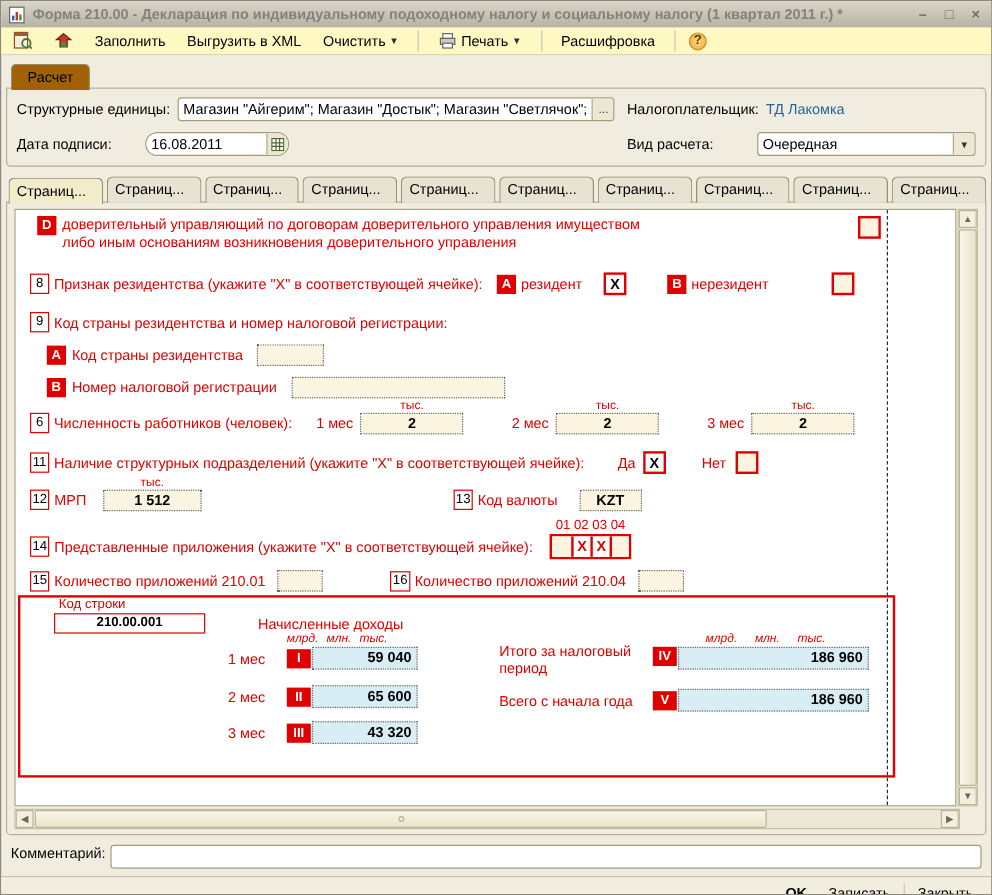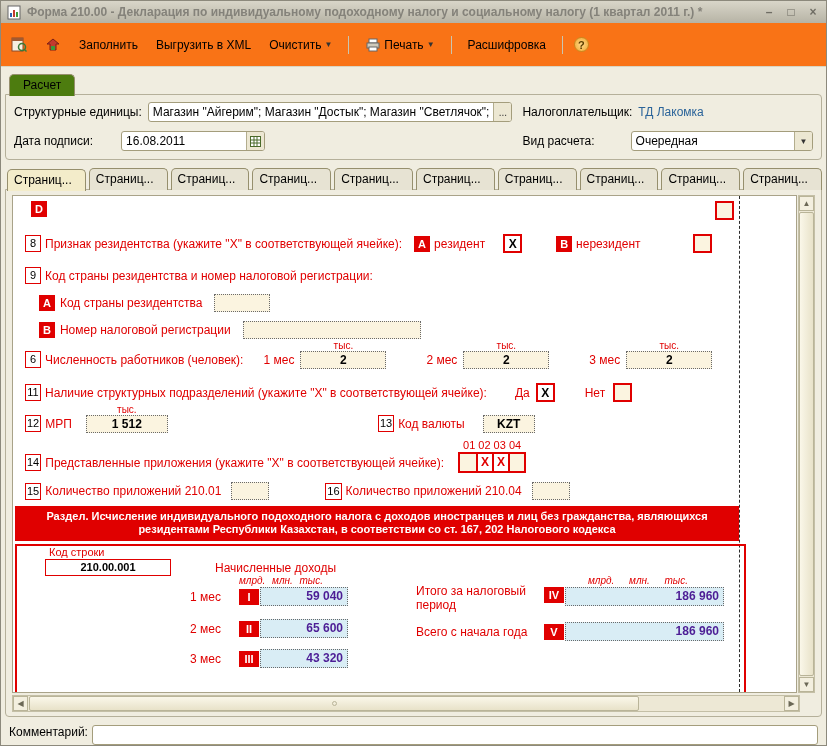--- a/index.html
+++ b/index.html
@@ -7,42 +7,42 @@
   body { font-family:"Liberation Sans","DejaVu Sans",sans-serif; font-size:12px; background:#f0ede0; }
   .window { width:827px; height:746px; border:1px solid #8c897c; background:#f0ede0; position:relative; overflow:hidden; }
 
   
   .titlebar { height:22px; background:linear-gradient(#d9d6c9,#b6b3a5); display:flex; align-items:center; padding:0 6px; gap:5px; }
   .titlebar .title { color:#84827a; font-weight:bold; font-size:12px; flex:1; white-space:nowrap; overflow:hidden; }
   .win-controls { display:flex; gap:8px; color:#6f6d64; font-weight:bold; font-size:12px; }
   .win-controls span { cursor:default; width:14px; text-align:center; }
 
   
-  .toolbar { height:44px; background:#f97316; border-bottom:1px solid #d9d5c2; display:flex; align-items:center; padding:0 5px; gap:8px; }
+  .toolbar { height:23px; background:#fef9c3; border-bottom:1px solid #d9d5c2; display:flex; align-items:center; padding:0 5px; gap:8px; }
   .tbtn { padding:3px 5px; border-radius:2px; color:#000; white-space:nowrap; cursor:default; display:flex; align-items:center; gap:3px; }
   .tsep { width:1px; height:18px; background:#c9c5b0; margin:0 3px; }
   .drop { font-size:8px; color:#333; }
   .icon16 { width:16px; height:16px; display:inline-block; }
   .help-circle { width:15px; height:15px; border-radius:50%; background:radial-gradient(#ffd98a,#f0a830); border:1px solid #c98a20; color:#5a3c00; font-weight:bold; font-size:11px; display:flex; align-items:center; justify-content:center; }
 
   
   .tabs-row { display:flex; padding:6px 0 0 8px; gap:3px; position:relative; z-index:2; }
   .tab { border:1px solid #968f6d; border-bottom:none; border-radius:5px 5px 0 0; padding:3px 13px 3px; background:#e6e2d0; color:#000; cursor:default; }
-  .tab.active { background:#4d7c0f; position:relative; top:1px; padding-bottom:4px; }
+  .tab.active { background:#a16207; position:relative; top:1px; padding-bottom:4px; }
 
   
   .header-panel { margin:0 4px; border:1px solid #b5b09a; border-radius:0 4px 4px 4px; background:#f0ede0; padding:7px 8px 8px; display:grid; grid-template-columns: 1fr 1fr; grid-row-gap:9px; grid-column-gap:10px; position:relative; top:-1px; }
   .fld { display:flex; align-items:center; gap:6px; }
   .fld .lbl { white-space:nowrap; }
   .link { color:#2a6399; cursor:pointer; }
   .inputbox { background:#fff; border:1px solid #a49d7c; border-radius:3px; height:20px; display:flex; align-items:center; overflow:hidden; }
   .inputbox input { border:none; outline:none; height:18px; font:inherit; padding:0 4px; flex:1; background:transparent; min-width:0; }
   .mini-btn { width:18px; height:18px; background:#ece7d2; border-left:1px solid #b3ad8e; display:flex; align-items:center; justify-content:center; font-size:10px; color:#333; cursor:pointer; flex:none; }
   .val-text { padding:0 4px; white-space:nowrap; overflow:hidden; flex:1; }
-  .w-date { width:144px; }
+  .w-date { width:120px;border-radius:10px; }
   .w-wide { flex:1; }
 
   
   .page-tabs { display:flex; padding:7px 4px 0 6px; gap:3px; position:relative; z-index:2; }
   .ptab { flex:1; border:1px solid #968f6d; border-bottom:none; border-radius:5px 5px 0 0; padding:3px 6px; background:#e7e3d3; white-space:nowrap; overflow:hidden; cursor:default; }
   .ptab.active { background:#f3ecca; top:1px; position:relative; padding-bottom:4px; }
 
   
   .page-panel { margin:0 4px; border:1px solid #b5b09a; border-radius:0 0 4px 4px; background:#f0ede0; padding:5px 6px 4px; position:relative; top:-1px; }
   .viewport { display:flex; }
@@ -63,21 +63,21 @@
 
   
   .income-box { position:relative; width:731px; height:152px; border:2px solid #e00000; margin-top:3px; }
   .income-box .abs { position:absolute; }
   .code-label { left:32px; top:0px; font-size:11px; }
   .code-box { left:28px; top:13px; width:126px; height:17px; background:#fff; border:1px solid #e00000; color:#000; text-align:center; font-size:11px; font-weight:bold; line-height:15px; }
   .inc-title { left:198px; top:15px; }
   .units-l { left:222px; top:29px; width:84px; }
   .units-r { left:571px; top:29px; width:100px; }
   .m-label { width:60px; text-align:right; }
-  .blue-f { background:#d9edf5; border:1px dotted #6a6a6a; height:19px; color:#4c1d95; font-weight:bold; text-align:right; padding:1px 4px 0 0; }
+  .blue-f { background:#d9edf5; border:1px dotted #6a6a6a; height:19px; color:#000000; font-weight:bold; text-align:right; padding:1px 4px 0 0; }
   .inc-row { display:flex; align-items:center; gap:0; }
   .ir1 { left:144px; top:41px; } .ir2 { left:144px; top:73px; } .ir3 { left:144px; top:103px; }
   .tlabel { width:118px; line-height:14px; }
   .tr1 { left:399px; top:38px; } .tr2 { left:399px; top:76px; }
   .roman { margin-left:18px; width:20px; }
   .inc-row .field-l { width:88px; margin-left:1px; }
   .tr .roman { margin-left:10px; }
   .field-r { width:159px; margin-left:1px; }
 
   
@@ -209,20 +209,21 @@
     <div class="ptab">Страниц...</div>
   </div>
 
   <div class="page-panel">
     <div class="viewport">
       <div class="canvas">
         <div class="dash-line"></div>
 
         <div class="row" style="margin:5px 0 0 16px; align-items:flex-start;">
           <span class="letter-box">D</span>
+          <span style="margin-left:5px; line-height:15px;"><span>доверительный управляющий по договорам доверительного управления имуществом</span><br><span>либо иным основаниям возникновения доверительного управления</span></span>
           <span class="chk empty" style="position:absolute; left:684px; top:0;"></span>
         </div>
 
         <div class="row" style="margin:17px 0 0 10px;">
           <span class="num-box">8</span>
           <span style="margin-left:4px;">Признак резидентства (укажите "X" в соответствующей ячейке):</span>
           <span class="letter-box" style="margin-left:12px;">A</span>
           <span style="margin-left:4px;">резидент</span>
           <span class="chk filled" style="margin-left:18px;">X</span>
           <span class="letter-box" style="margin-left:34px;">B</span>
@@ -302,21 +303,20 @@
 
         <div class="row" style="margin:9px 0 0 10px;">
           <span class="num-box">15</span>
           <span style="margin-left:4px;">Количество приложений 210.01</span>
           <span class="dotted cfield" style="margin-left:10px; width:38px;"></span>
           <span class="num-box" style="margin-left:56px;">16</span>
           <span style="margin-left:4px;">Количество приложений 210.04</span>
           <span class="dotted cfield" style="margin-left:10px; width:38px;"></span>
         </div>
 
-        <div class="banner">Раздел. Исчисление индивидуального подоходного налога с доходов иностранцев и лиц без гражданства, являющихся резидентами Республики Казахстан, в соответствии со ст. 167, 202 Налогового кодекса</div>
 
         <div class="income-box">
           <span class="abs code-label">Код строки</span>
           <span class="abs code-box">210.00.001</span>
           <span class="abs inc-title">Начисленные доходы</span>
 
           <span class="abs units-row units-l">
             <span>млрд.</span>
               <span>млн.</span>
               <span>тыс.</span>

